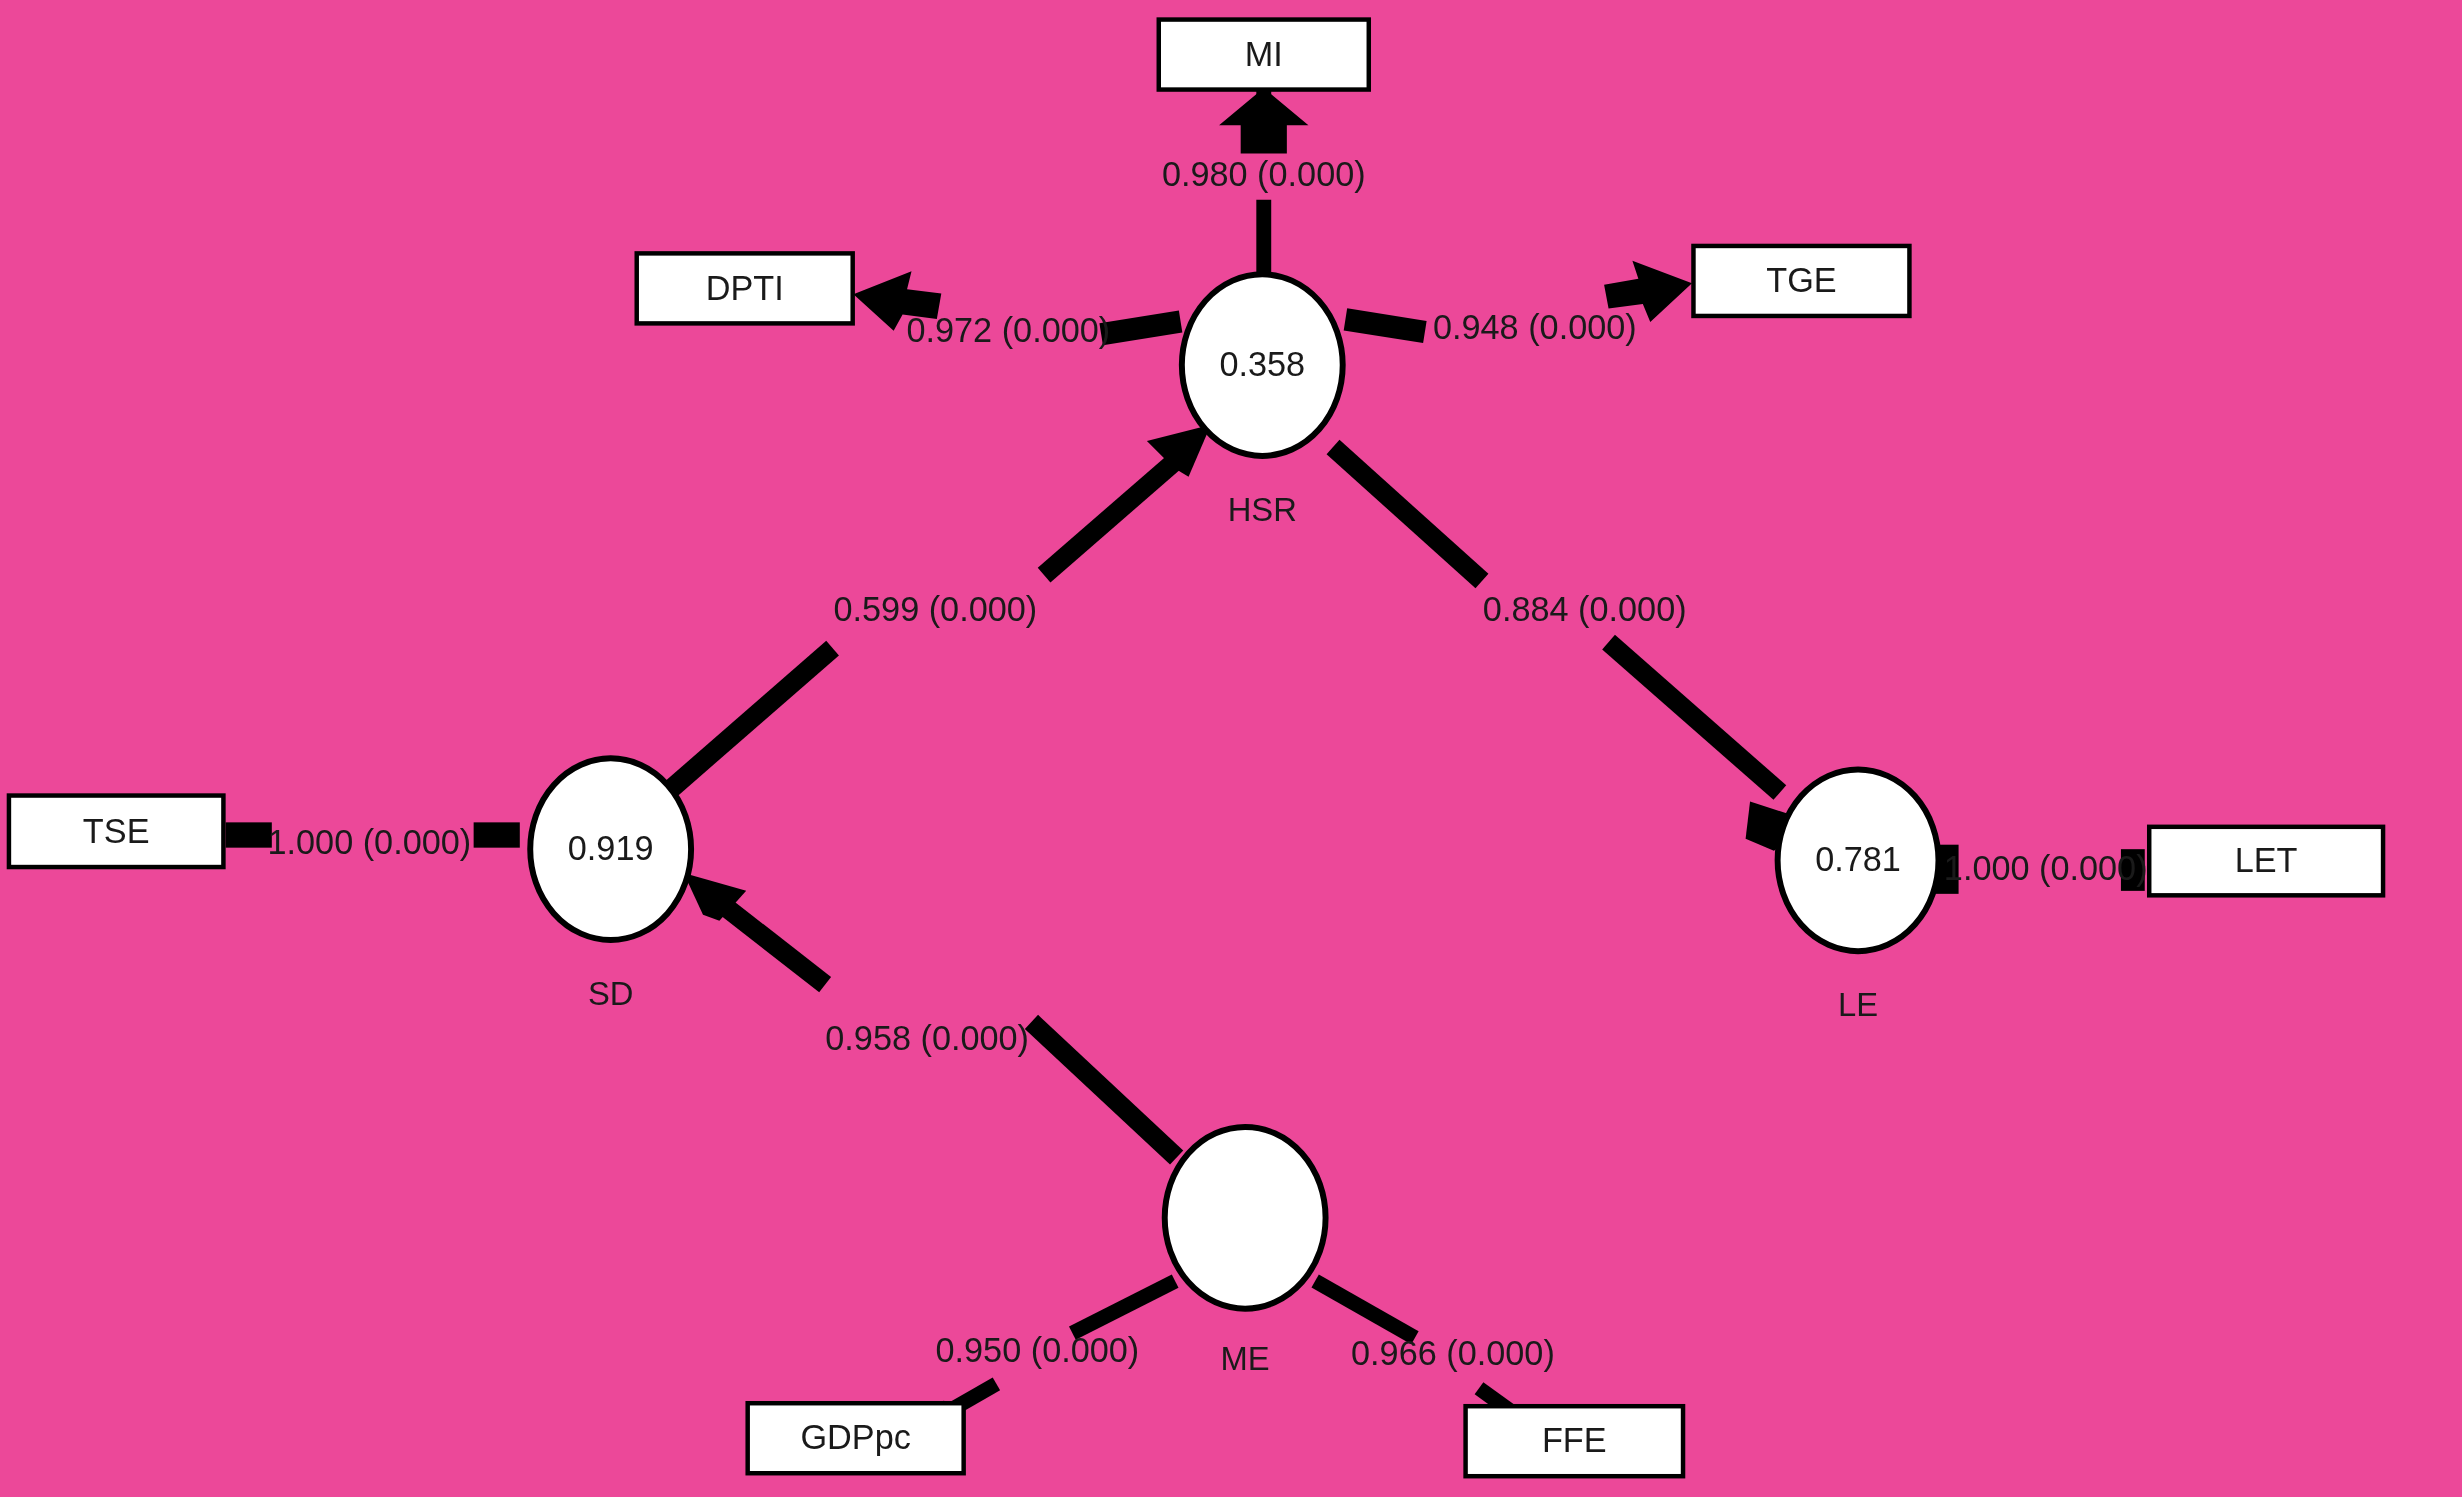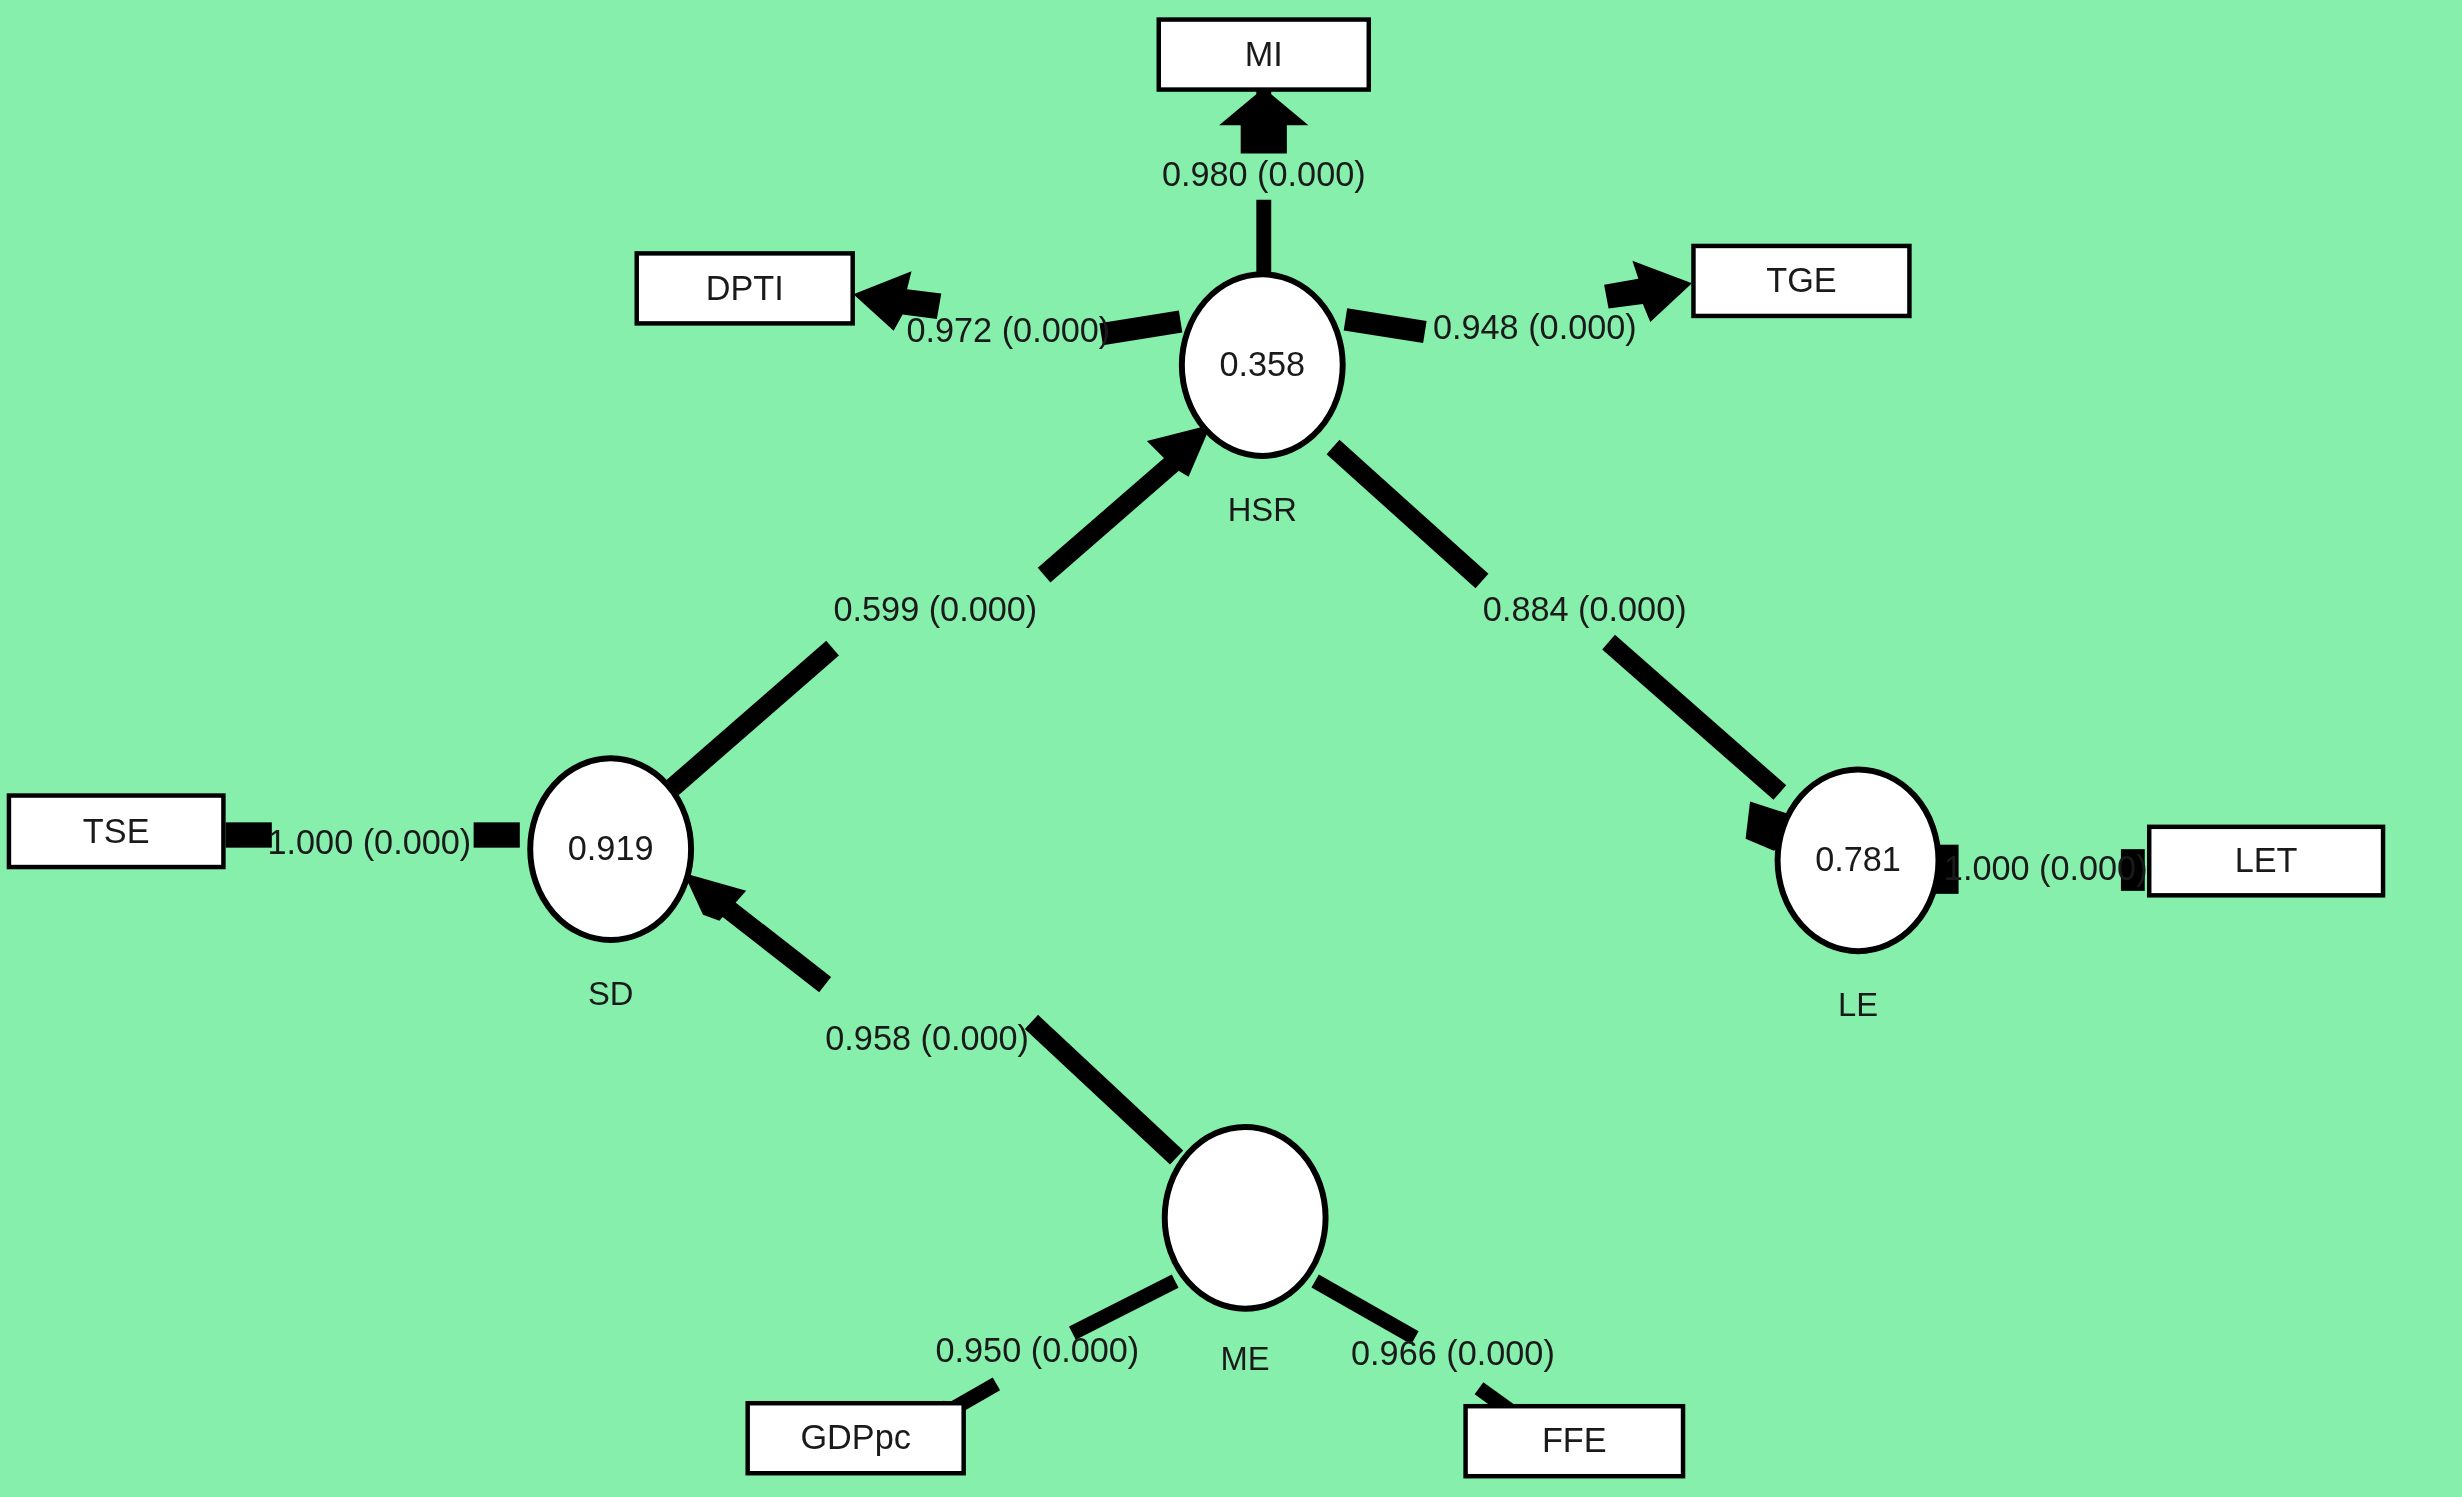--- a/index.html
+++ b/index.html
@@ -10,21 +10,21 @@
   body {
     width: 2462px;
     height: 1498px;
     font-family: "Liberation Sans", sans-serif;
     overflow: hidden;
   }
   #diagram-root {
     position: relative;
     width: 2462px;
     height: 1498px;
-    background: #86efac;
+    background: #ec4899;
   }
   svg#sem-canvas {
     position: absolute;
     top: 0;
     left: 0;
     width: 2462px;
     height: 1498px;
     display: block;
   }
   .node-box rect {

